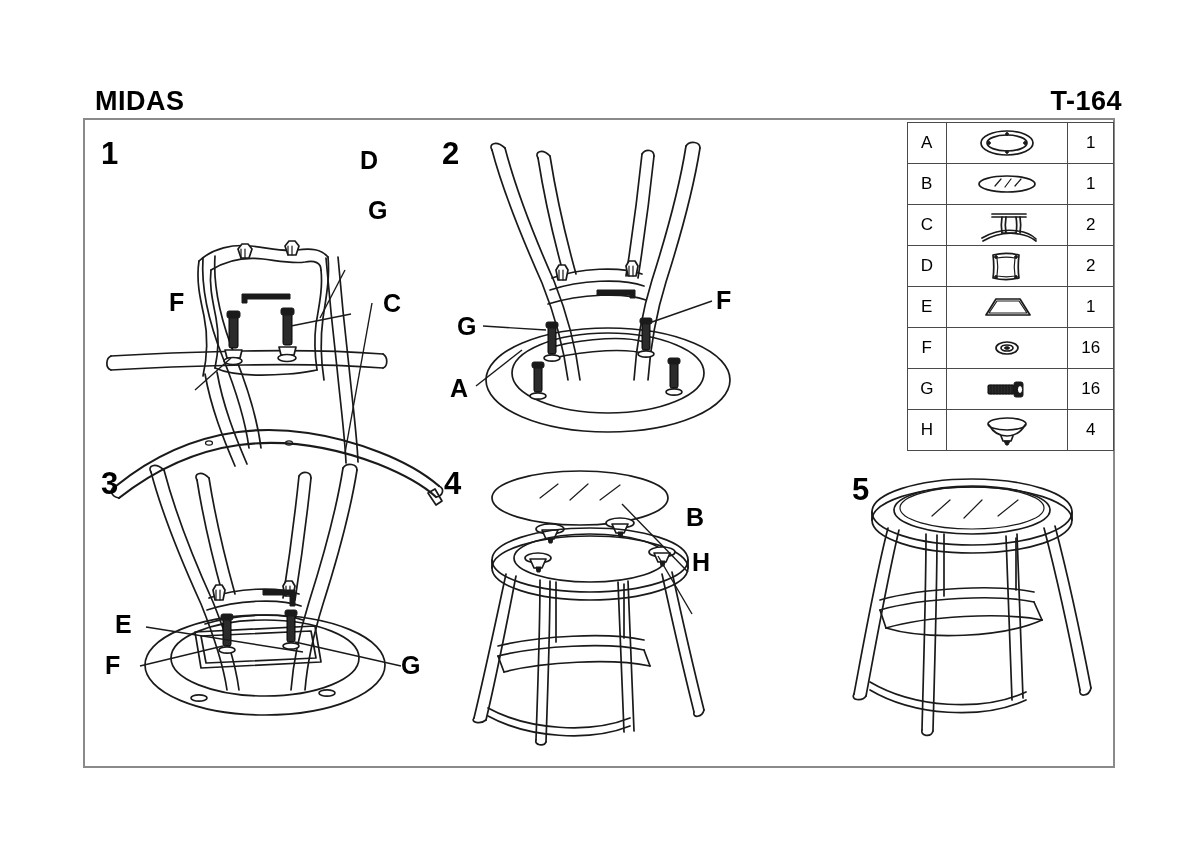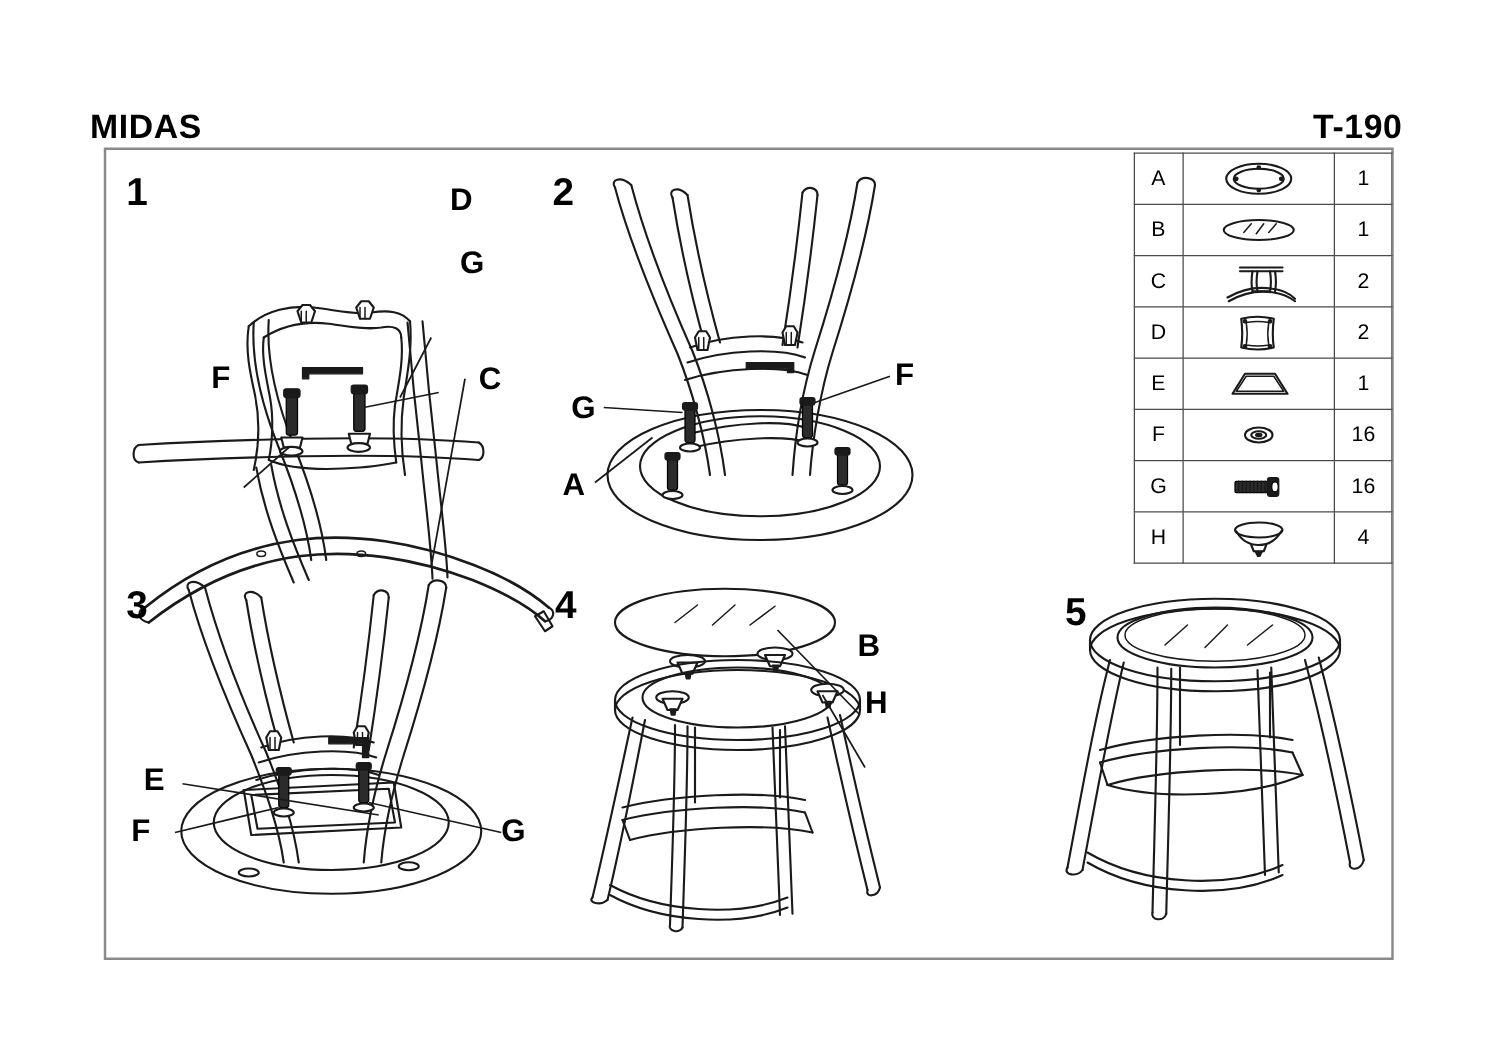--- a/index.html
+++ b/index.html
@@ -2,21 +2,21 @@
 <html><head>
 <meta charset="utf-8">
 <style>
   html,body{margin:0;padding:0;background:#ffffff;}
   body{width:1200px;height:848px;position:relative;overflow:hidden;
        font-family:"Liberation Sans",sans-serif;color:#000;}
 
   #sheet{position:absolute;left:0;top:0;width:1200px;height:848px;}
 
   
-  .hdr-title{position:absolute;left:72px;top:86px;font-size:27px;font-weight:bold;
+  .hdr-title{position:absolute;left:95px;top:86px;font-size:27px;font-weight:bold;
              letter-spacing:.5px;}
   .hdr-model{position:absolute;right:78px;top:86px;font-size:27px;font-weight:bold;
              letter-spacing:.5px;}
 
   
   #frame{position:absolute;left:83px;top:118px;width:1032px;height:650px;
          border:2px solid #8a8a8a;box-sizing:border-box;background:#fff;}
 
   
   .panel{position:absolute;}
@@ -42,21 +42,21 @@
   #parts td.c-ic{width:122px;}
   #parts td.c-qty{width:45px;}
   .icbox{display:flex;align-items:center;justify-content:center;height:40px;}
 </style>
 </head>
 <body>
 
 <div id="sheet">
 
   <div class="hdr-title">MIDAS</div>
-  <div class="hdr-model">T-190</div>
+  <div class="hdr-model">T-164</div>
 
   <div id="frame"></div>
 
   <div class="panel" style="left:83px;top:118px;width:350px;height:330px;">
     <div class="stepnum" style="left:18px;top:20px;">1</div>
 
     <svg width="350" height="330">
 
       <path class="ln" d="M120,140 C118,170 126,205 140,240 C152,270 162,300 166,330"></path>
       <path class="ln" d="M132,138 C130,168 138,203 152,238 C164,268 174,298 178,330"></path>

